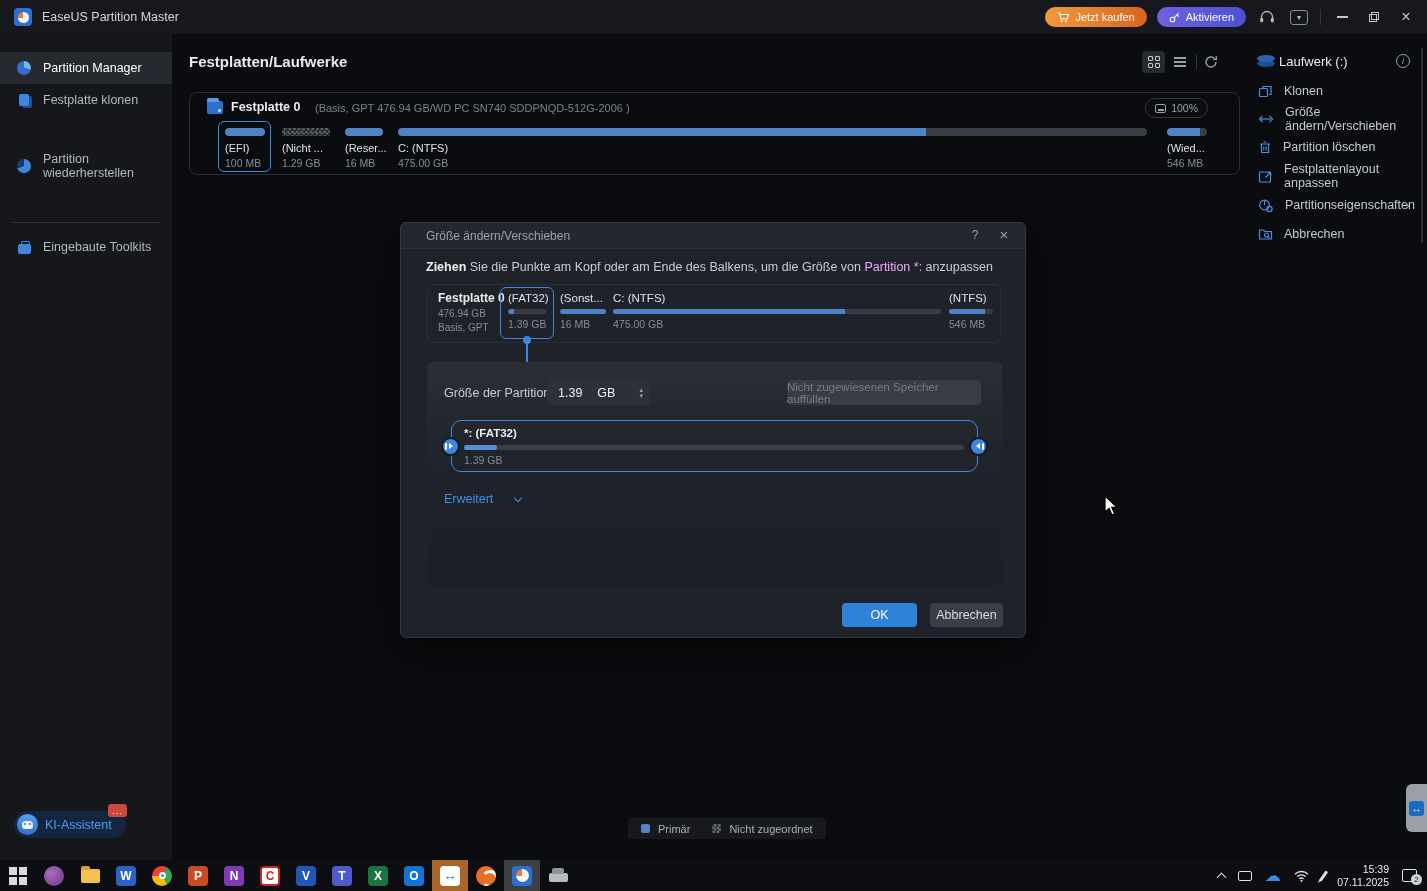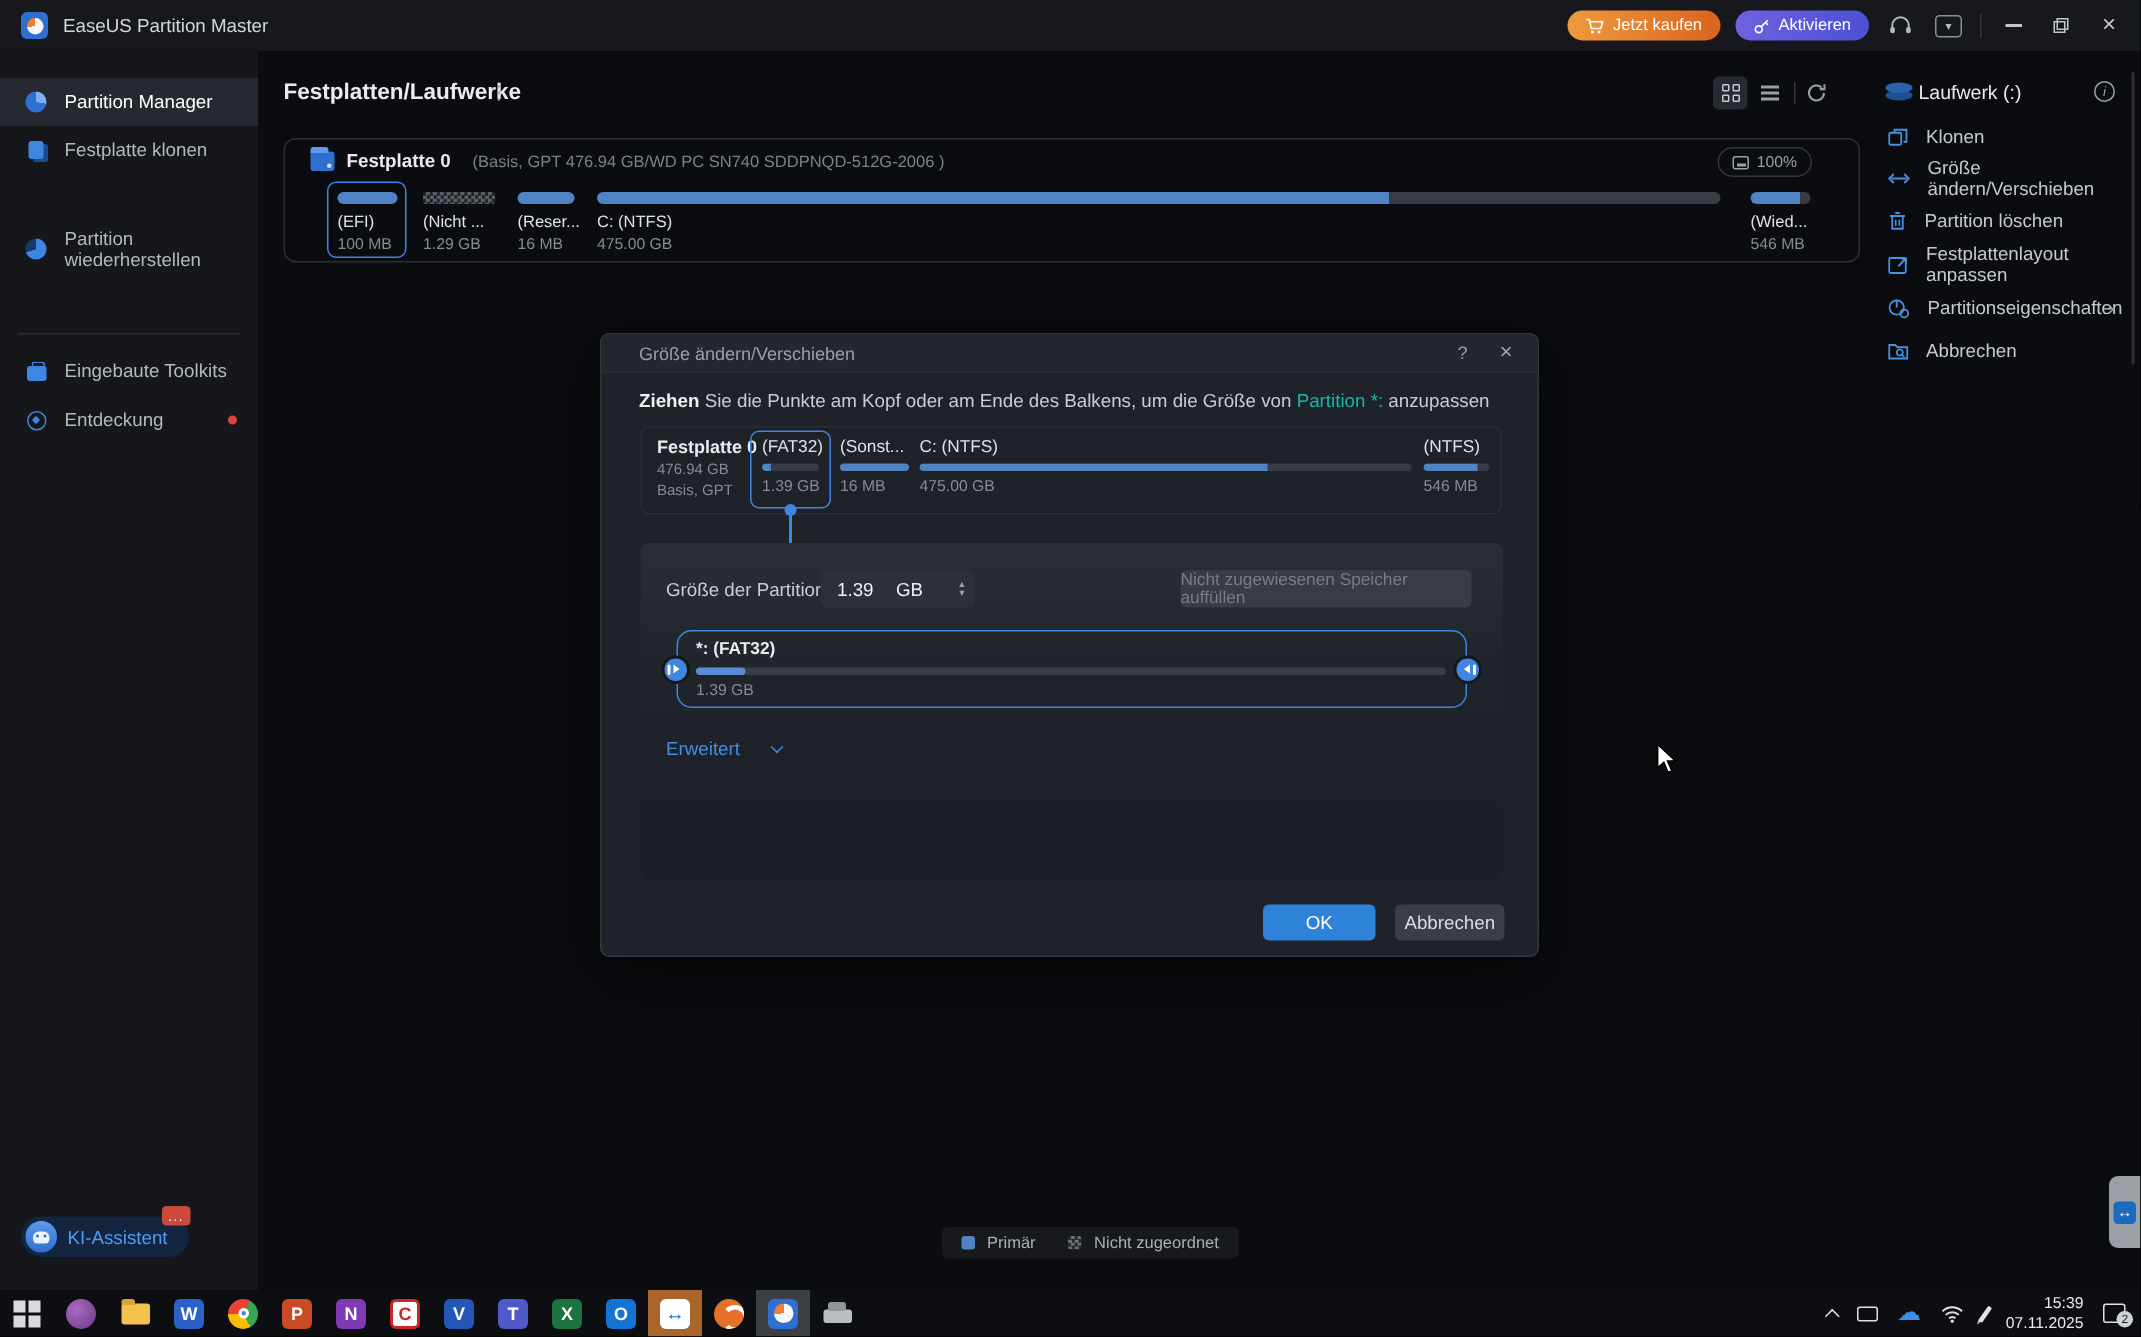--- a/index.html
+++ b/index.html
@@ -99,21 +99,21 @@
   .rp-scroll{position:absolute;left:1421px;top:48px;width:2px;height:195px;background:#2e3137;border-radius:1px;}
 
   
   .dialog{position:absolute;left:400px;top:222px;width:626px;height:416px;background:#1f2228;border:1px solid #34373e;border-radius:6px;box-shadow:0 12px 45px rgba(0,0,0,.6);}
   .dlg-head{position:absolute;left:0;top:0;right:0;height:26px;background:#24272d;border-radius:6px 6px 0 0;border-bottom:1px solid #2c2f36;}
   .dlg-title{position:absolute;left:25px;top:6px;font-size:12px;color:#9aa0a7;}
   .dlg-help{position:absolute;right:42px;top:5px;font-size:12px;color:#9aa0a7;width:16px;text-align:center;}
   .dlg-close{position:absolute;right:12px;top:3px;font-size:15px;color:#9aa0a7;width:18px;text-align:center;}
   .dlg-instr{position:absolute;left:25px;top:37px;font-size:12.5px;color:#c9cdd2;}
   .dlg-instr b{color:#eef0f3;}
-  .dlg-instr .lnk{color:#14b8a6;}
+  .dlg-instr .lnk{color:#f0abfc;}
   .strip-box{position:absolute;left:26px;top:61px;width:574px;height:59px;border:1px solid #2b2e35;border-radius:6px;}
   .dinfo{position:absolute;left:37px;top:68px;}
   .dinfo .n{font-size:12px;font-weight:bold;color:#e9ebee;}
   .dinfo .s{font-size:10px;color:#868c94;margin-top:3px;}
   .dt{position:absolute;top:69px;}
   .dt .plab{margin-top:0;font-size:11.5px;}
   .dbar{height:5px;border-radius:3px;background:#5083c4;margin-top:5px;}
   .dtrack{height:5px;border-radius:3px;background:#383c44;margin-top:5px;overflow:hidden;}
   .dtrack .fill{height:5px;background:#5083c4;border-radius:3px 0 0 3px;}
   .dt .psize{margin-top:4px;font-size:10.5px;}
@@ -251,27 +251,20 @@
         </span>
       <span>Partition wiederherstellen</span>
     </div>
     <div class="side-divider" style="top:188px"></div>
     <div class="side-item" style="top:197px">
       <span class="sic">
           <span class="case-ic"></span>
         </span>
       <span>Eingebaute Toolkits</span>
     </div>
-    <div class="side-item" style="top:230px">
-      <span class="sic">
-          <span class="comp-ic"></span>
-        </span>
-      <span>Entdeckung</span>
-      <span class="red-dot"></span>
-    </div>
   </div>
 
   <div class="ai-pill">
     <span class="ai-bot">
         <span class="ai-face"></span>
       </span>
     <span class="ai-label">KI-Assistent</span>
     <span class="ai-badge">
         <span>...</span>
       </span>

